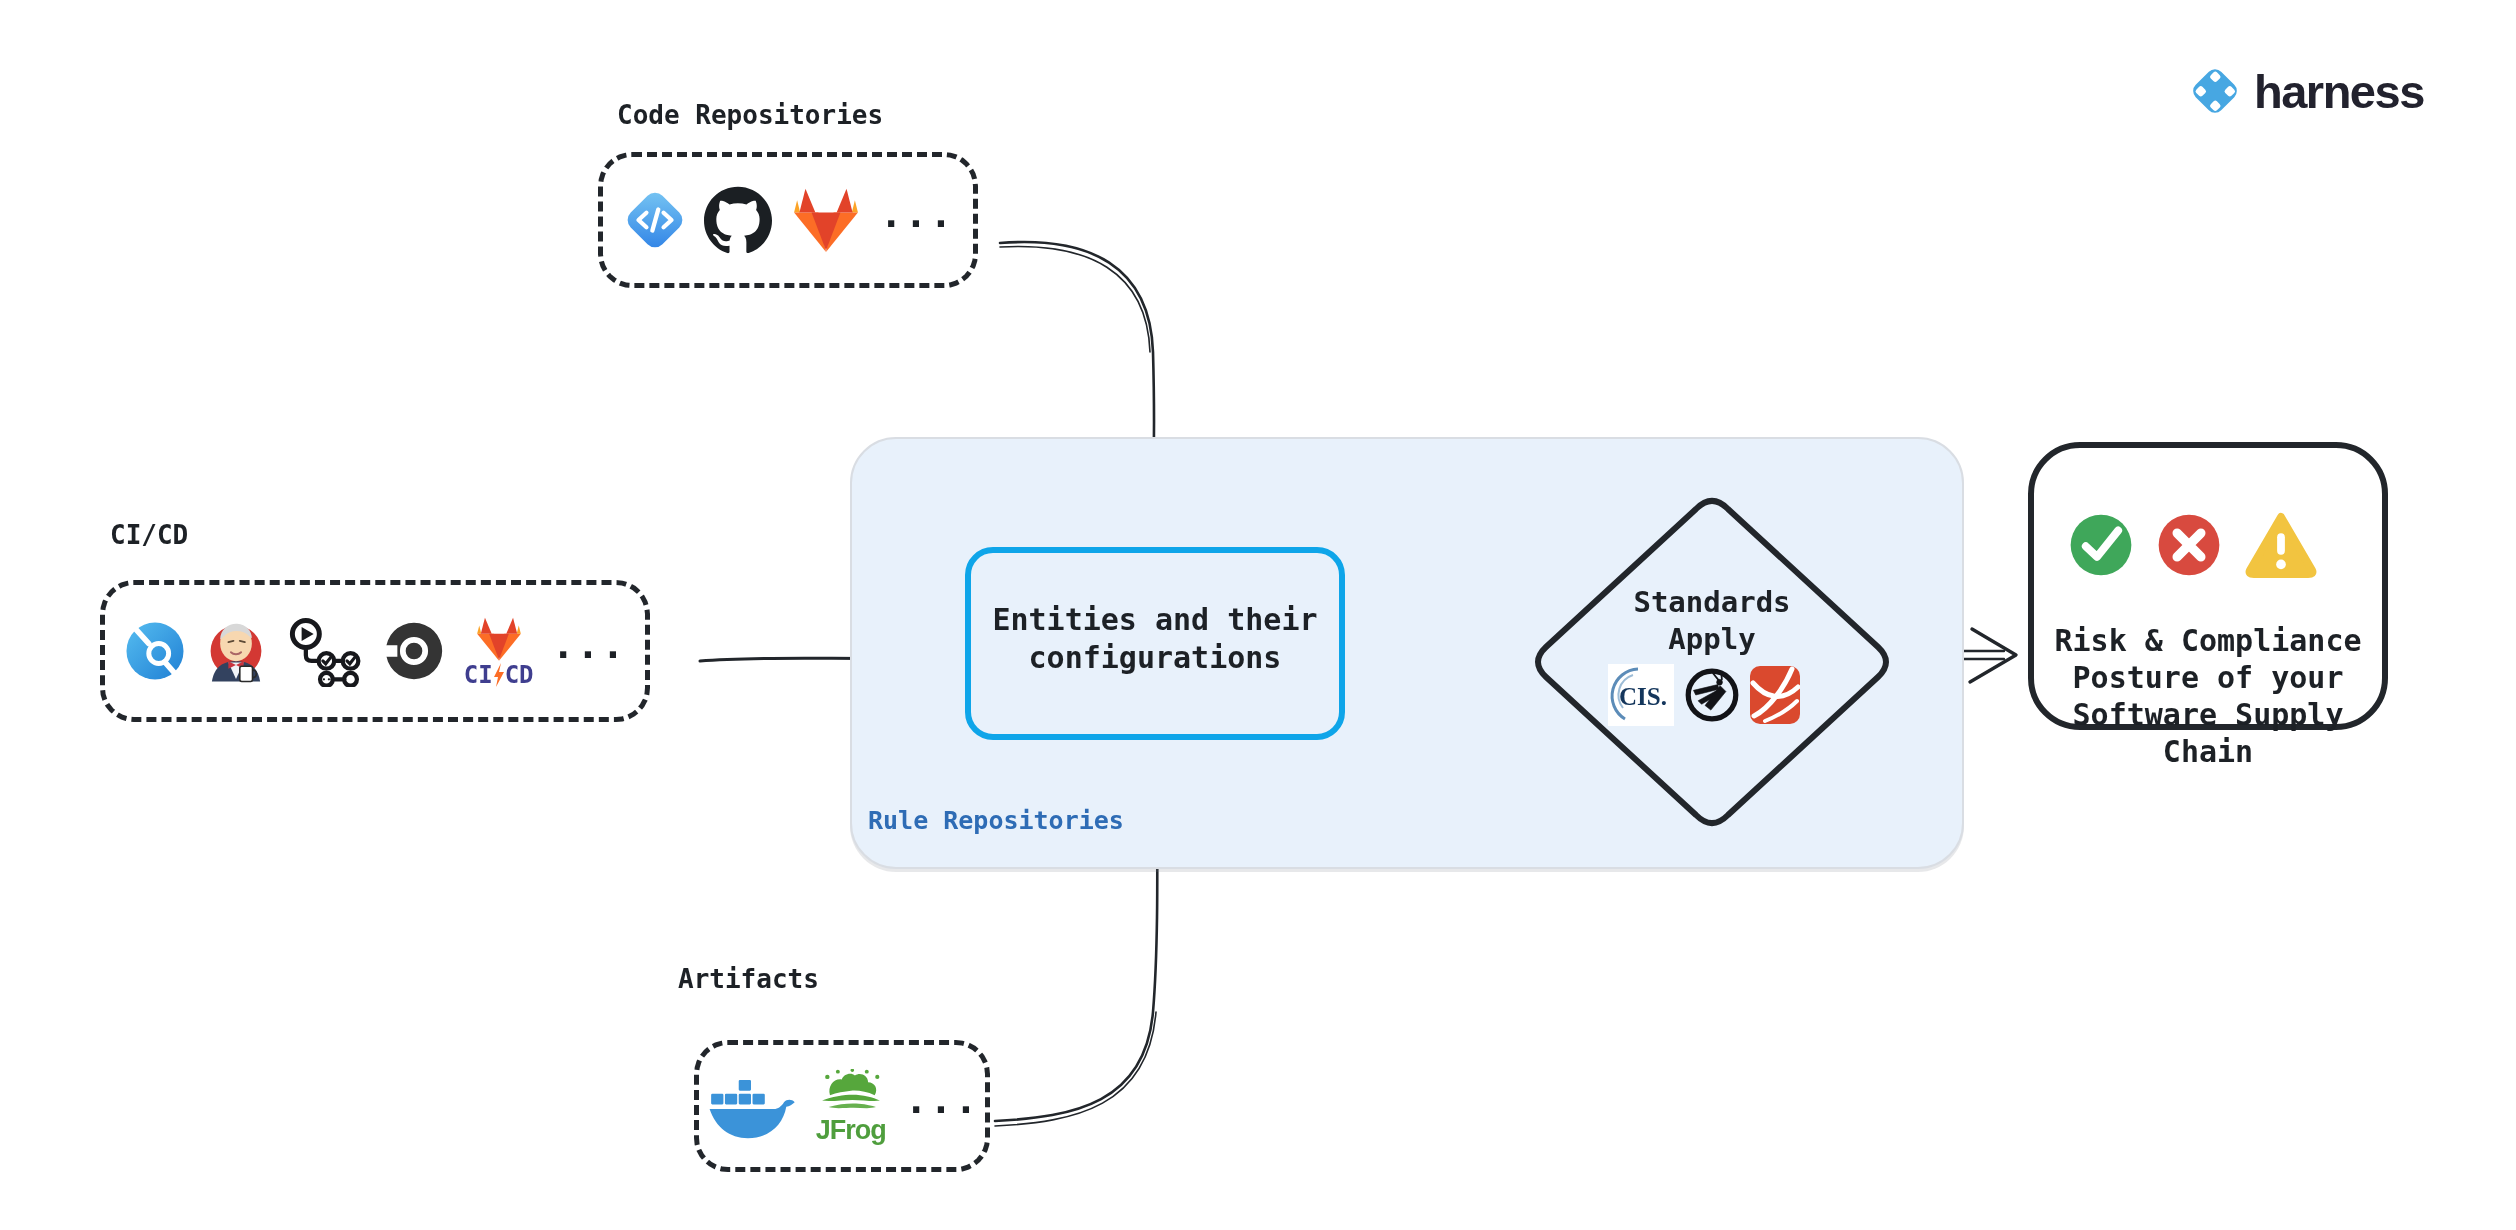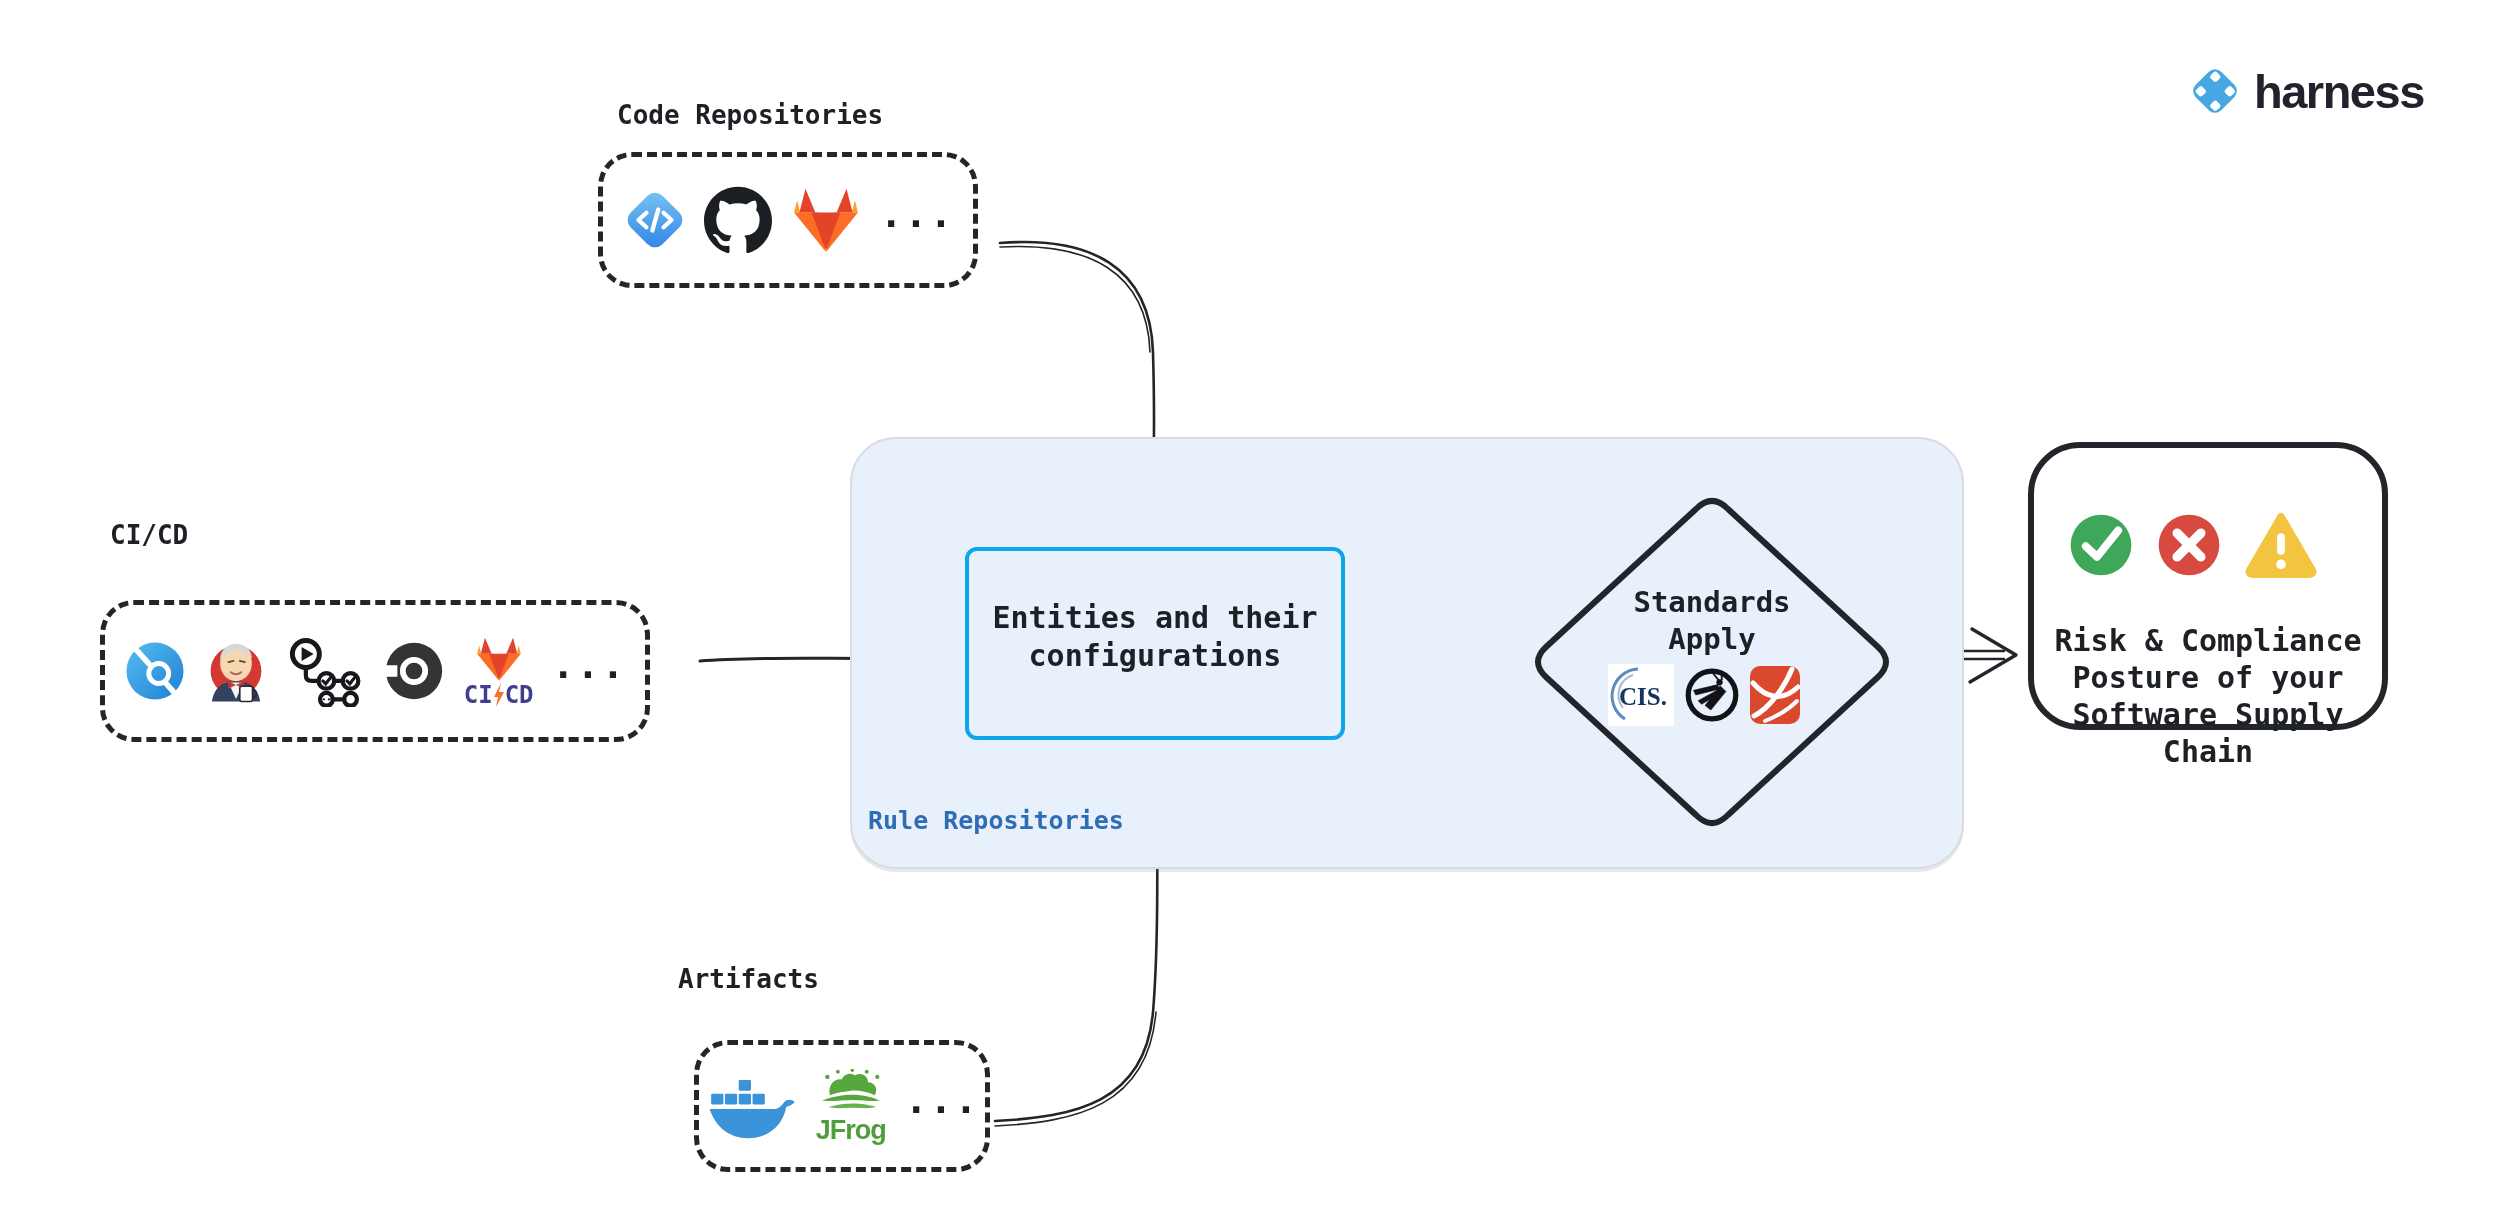--- a/index.html
+++ b/index.html
@@ -8,21 +8,21 @@
   .abs{position:absolute;}
   .grp-label{font-size:26px;font-weight:700;color:#1d2126;white-space:nowrap;}
   .dashed-box{border:5px dashed #22262b;border-radius:34px;background:#ffffff;
               display:flex;align-items:center;justify-content:center;gap:16px;box-sizing:border-box;}
   .dots{font-size:38px;font-weight:700;color:#1d2126;letter-spacing:2px;line-height:1;transform:translateY(-6px);}
   .icon{display:block;}
   
   .panel{background:#e8f1fb;border:2px solid #d9dde3;border-radius:46px;box-shadow:0 3px 0 rgba(120,128,140,.18);}
   .panel-label{font-size:25px;font-weight:700;color:#2e6cb5;white-space:nowrap;}
   
-  .node{border:4px solid #0ea5e9;border-radius:12px;box-sizing:border-box;text-align:center;}
+  .node{border:6px solid #0ea5e9;border-radius:28px;box-sizing:border-box;text-align:center;}
   .node-text{font-size:30px;font-weight:700;color:#1d2126;line-height:38px;}
   
   .diamond-text{width:380px;text-align:center;font-size:29px;font-weight:700;color:#1d2126;line-height:37px;}
   
   .result{background:#ffffff;border:6px solid #22262b;border-radius:52px;box-sizing:border-box;}
   .result-text{width:100%;text-align:center;font-size:30px;font-weight:700;color:#1d2126;line-height:37px;}
   
   .wordmark{font-family:"Liberation Sans","DejaVu Sans",sans-serif;font-weight:700;font-size:47px;
             color:#22222e;letter-spacing:-1.5px;line-height:1;}
   .gl-cicd-text{font-size:24px;font-weight:700;color:#3f3e8f;display:flex;align-items:center;line-height:1;}
@@ -103,21 +103,21 @@
       <polygon points="8,36 40,36 50,88" fill="#fc6d26"></polygon>
       <polygon points="60,36 92,36 50,88" fill="#fc6d26"></polygon>
       <polygon points="31,36 69,36 50,86" fill="#e24329"></polygon>
       <polygon points="23,5 36,36 15,36" fill="#e24329"></polygon>
       <polygon points="77,5 85,36 64,36" fill="#e24329"></polygon>
     </svg>
     <span class="dots">...</span>
   </div>
 
   <div class="abs grp-label" style="left:110px;top:520px;">CI/CD</div>
-  <div class="abs dashed-box" style="left:100px;top:600px;width:550px;height:142px;gap:18px;">
+  <div class="abs dashed-box" style="left:100px;top:580px;width:550px;height:142px;gap:18px;">
     <svg class="icon" width="62" height="62" viewBox="0 0 100 100">
       <defs>
           <linearGradient id="hci" x1="0" y1="0" x2="1" y2="1">
         <stop offset="0" stop-color="#56bdf0"></stop>
             <stop offset="1" stop-color="#1f7fd4"></stop>
           </linearGradient>
         </defs>
       <circle cx="50" cy="50" r="46" fill="url(#hci)"></circle>
       <circle cx="56" cy="54" r="16" fill="none" stroke="#ffffff" stroke-width="8"></circle>
       <path d="M20 16 L40 38" stroke="#ffffff" stroke-width="9" stroke-linecap="round"></path>

